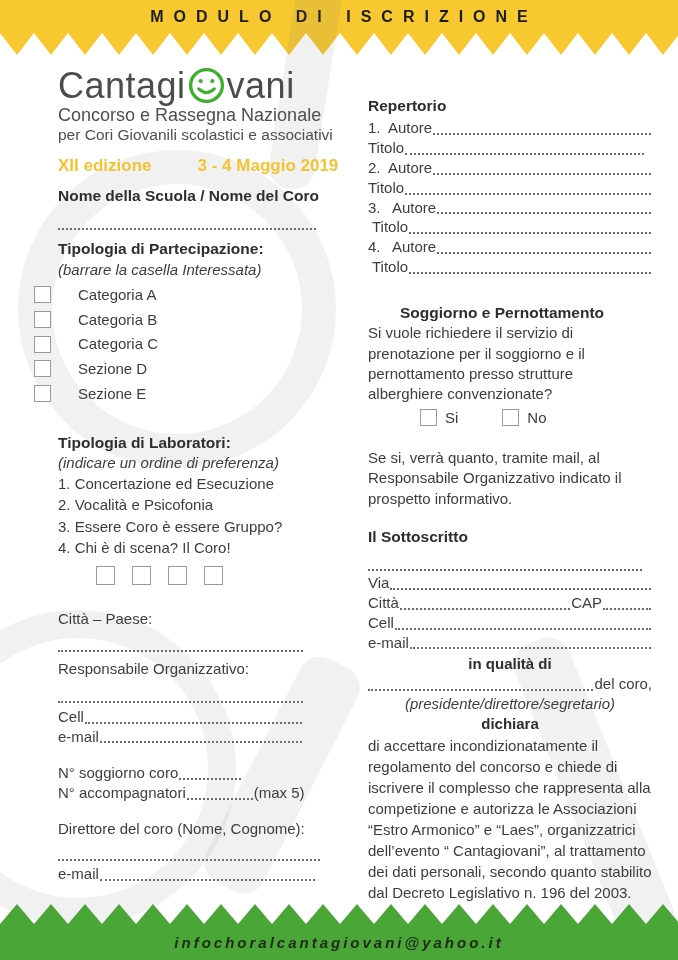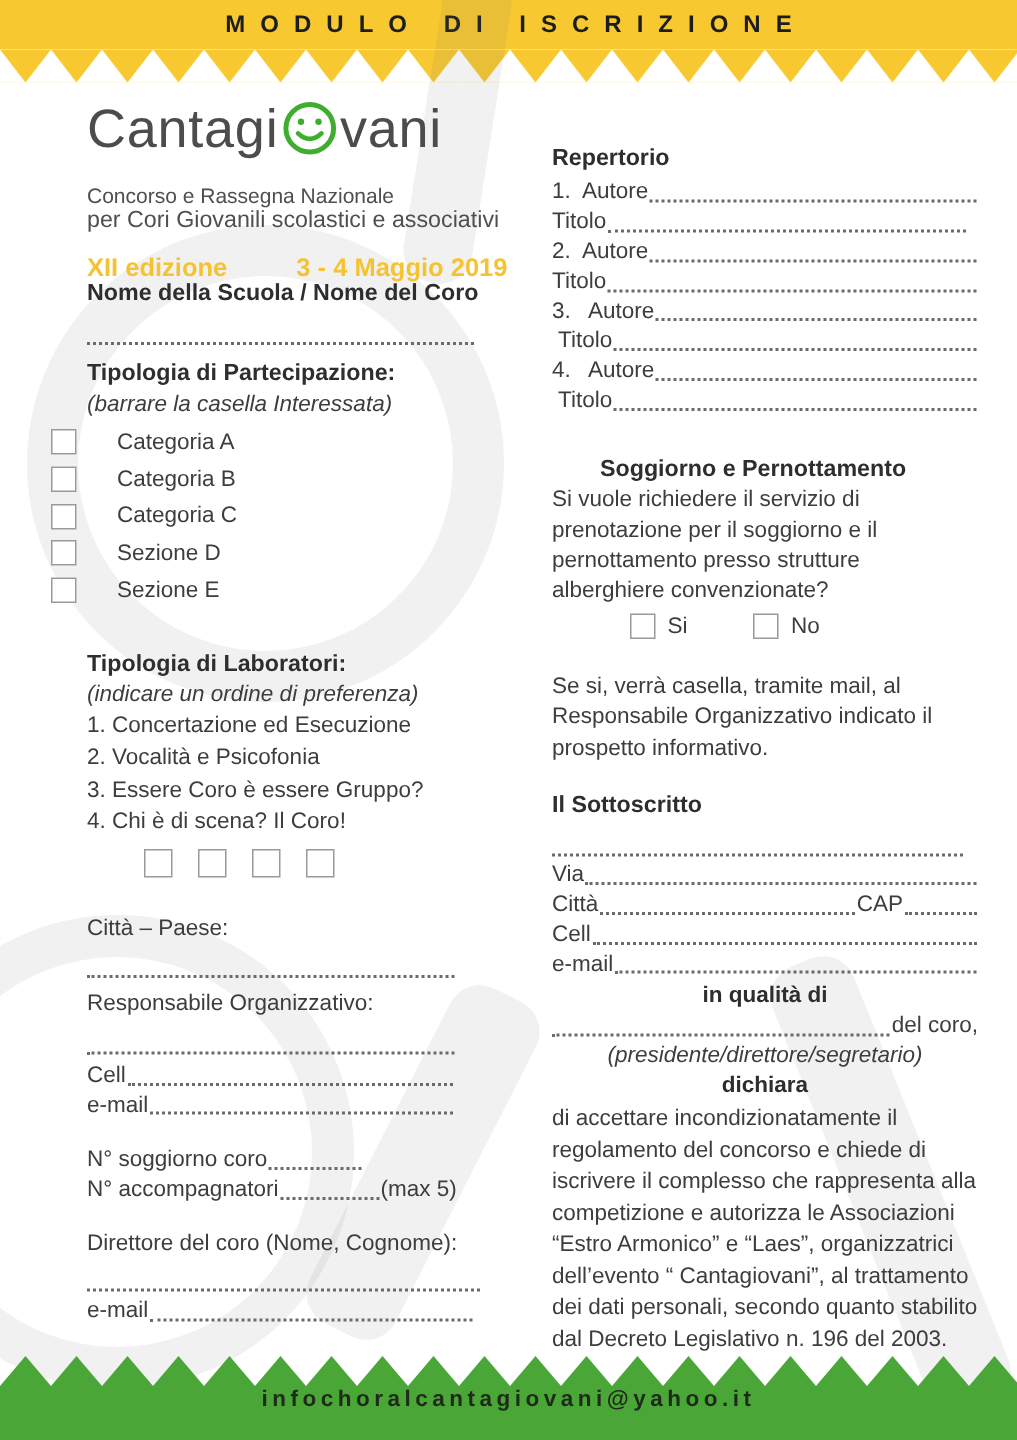--- a/index.html
+++ b/index.html
@@ -12,27 +12,27 @@
   
   .wm{position:absolute;z-index:1;pointer-events:none;}
   .wm-circle{border-radius:50%;border:34px solid rgba(120,120,120,0.10);}
   .wm-bar{background:rgba(120,120,120,0.10);border-radius:22px;}
   
   .banner-top{position:absolute;top:0;left:0;right:0;z-index:0;}
   .banner-top-solid{height:33px;background:var(--yellow);display:flex;align-items:center;justify-content:center;}
   .banner-title{position:relative;z-index:2;font-size:16px;font-weight:700;color:#1d1d1d;letter-spacing:10px;padding-left:10px;white-space:nowrap;}
   .zz{display:block;}
   .banner-bottom{position:absolute;bottom:0;left:0;right:0;z-index:2;}
-  .banner-bottom-solid{height:36px;background:var(--green);display:flex;align-items:flex-start;justify-content:center;}
+  .banner-bottom-solid{height:36px;background:var(--green);display:flex;align-items:center;justify-content:center;font-style:italic;}
   .banner-email{font-size:15px;font-weight:700;color:#1f2a1a;letter-spacing:3px;}
   
   .logo-block{position:absolute;left:58px;top:66px;z-index:2;}
   .logo-line{font-size:36px;color:#4c4c4c;letter-spacing:0.5px;display:flex;align-items:center;line-height:1;}
   .smiley{width:39px;height:39px;margin:0 1px;display:block;}
-  .sub1{font-size:14px;color:#4f4f4f;margin-top:17px;line-height:1.15;}
+  .sub1{font-size:18px;color:#4f4f4f;margin-top:0;line-height:1.15;}
   .sub2{font-size:15.5px;color:#4f4f4f;line-height:1.2;}
   .edition-row{display:flex;margin-top:12px;font-size:17px;font-weight:700;color:var(--yellow2);}
   .edition-row .date{margin-left:46px;}
   
   .col{position:absolute;z-index:2;font-size:15px;line-height:1.32;}
   .col-left{left:58px;top:180px;width:278px;}
   .col-right{left:368px;top:96px;width:284px;}
   .bold{font-weight:700;color:#2e2e2e;}
   .italic{font-style:italic;}
   .dotline{border-bottom:2px dotted #6b6b6b;height:13px;}
@@ -216,21 +216,21 @@
       <span class="yn-item">
         <span class="cb"></span>
         <span>Si</span>
       </span>
       <span class="yn-item">
         <span class="cb"></span>
         <span>No</span>
       </span>
     </div>
 
-    <div style="margin-top:20px;line-height:1.38;">Se si, verrà casella, tramite mail, al Responsabile Organizzativo indicato il prospetto informativo.</div>
+    <div style="margin-top:20px;line-height:1.38;">Se si, verrà quanto, tramite mail, al Responsabile Organizzativo indicato il prospetto informativo.</div>
 
     <div class="bold" style="margin-top:17px;font-size:15.5px;">Il Sottoscritto</div>
     <div class="dotline" style="margin-top:9px;width:274px;"></div>
 
     <div class="row" style="margin-top:2px;">
       <span>Via</span>
       <span class="leader"></span>
     </div>
     <div class="row">
       <span>Città</span>

